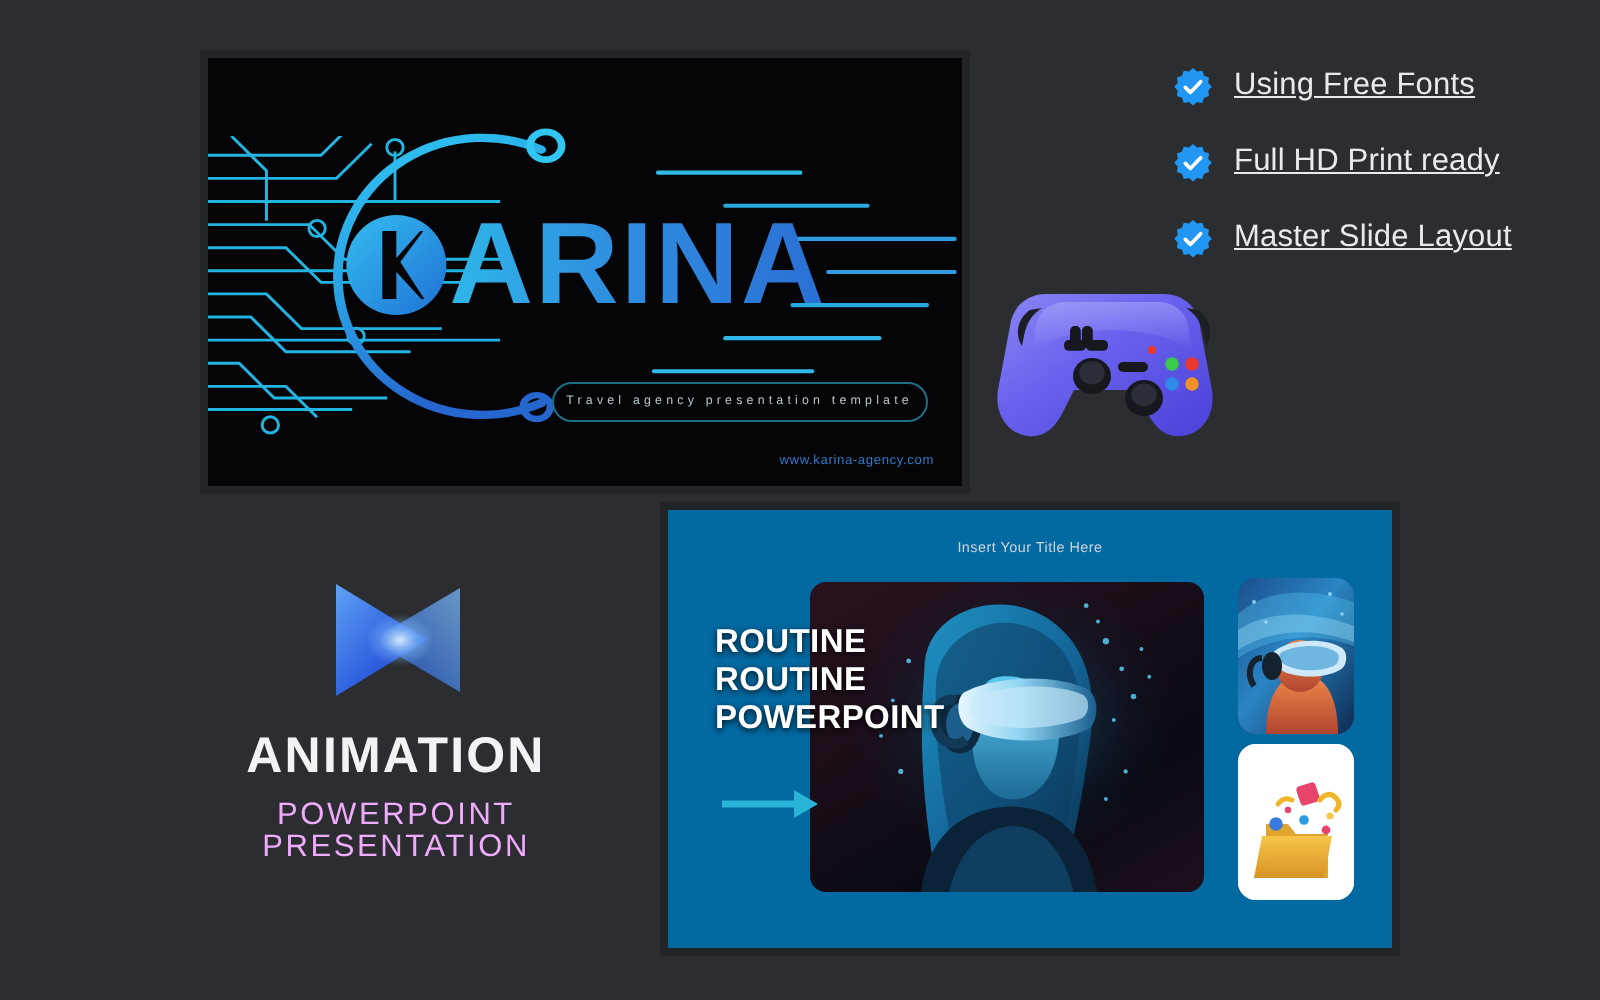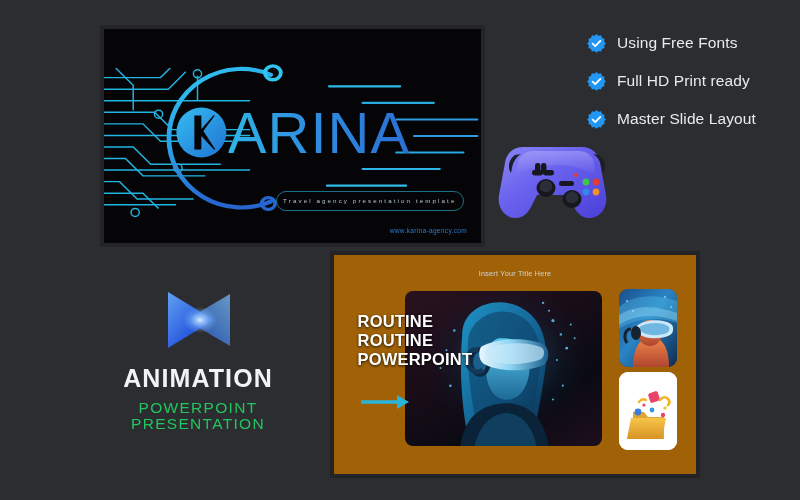--- a/index.html
+++ b/index.html
@@ -28,59 +28,59 @@
     transform:translate(-50%,-56%);
     font-size:58px;font-weight:700;letter-spacing:1px;
     white-space:nowrap;line-height:1;
     font-family:"Liberation Sans",sans-serif;
     display:flex;align-items:center;
   }
   .k-mark{position:relative;width:52px;height:52px;margin-right:1px;flex:0 0 auto;}
   .word-rest{
     background:linear-gradient(90deg,#2fb6e8 0%,#2f8fe0 42%,#2a6fd4 100%);
     -webkit-background-clip:text;background-clip:text;color:transparent;
-    font-weight:400;
+    font-weight:700;
   }
   .tagline-pill{
     position:absolute;left:45.5%;top:75.5%;width:50%;height:20px;
     border:1px solid #1d6f86;border-radius:11px;
     display:flex;align-items:center;justify-content:center;
     box-sizing:border-box;
   }
   .tagline-pill span{
     font-size:6.2px;letter-spacing:2.1px;color:#b9c6cc;white-space:nowrap;
   }
   .karina-url{
     position:absolute;right:14px;bottom:9px;
     font-size:6.6px;color:#2f78c8;letter-spacing:.3px;
   }
 
   
   #feature-list{position:absolute;left:586px;top:24px;width:200px;}
   .feature-row{display:flex;align-items:center;height:38px;}
   .badge{width:21px;height:21px;flex:0 0 auto;margin-right:10px;}
-  .feature-label{font-size:15.5px;color:#e9eaec;letter-spacing:.1px;white-space:nowrap;}
+  .feature-label{font-size:15.5px;color:#e9eaec;letter-spacing:.1px;white-space:nowrap;text-decoration:underline;}
 
   
   #gamepad{position:absolute;left:497px;top:137px;width:118px;height:96px;}
 
   
   #animation-block{position:absolute;left:78px;top:284px;width:240px;text-align:center;}
   #anim-icon{width:84px;height:72px;margin:0 auto;display:block;}
   .anim-title{
     margin-top:10px;font-size:25px;font-weight:700;color:#f2f3f5;
     letter-spacing:1.1px;line-height:1;
   }
   .anim-sub{
-    margin-top:9px;font-size:15.5px;color:#22c55e;letter-spacing:1.3px;line-height:1;
+    margin-top:9px;font-size:15.5px;color:#f0abfc;letter-spacing:1.3px;line-height:1;
   }
 
   
   #slide-routine{left:330px;top:251px;width:370px;height:227px;}
-  #slide-routine .slide-inner{background:#a16207;}
+  #slide-routine .slide-inner{background:#0369a1;}
 
   .routine-title{
     position:absolute;left:0;right:0;top:14px;text-align:center;
     font-size:7.2px;color:#cfd3d8;letter-spacing:.25px;
   }
   .hero-photo{
     position:absolute;left:19.5%;top:16.5%;width:54.5%;height:70.5%;
     border-radius:8px;overflow:hidden;
     background:
       radial-gradient(ellipse 52% 60% at 52% 44%,rgba(40,170,225,.30) 0%,rgba(12,60,95,.14) 55%,rgba(0,0,0,0) 78%),

